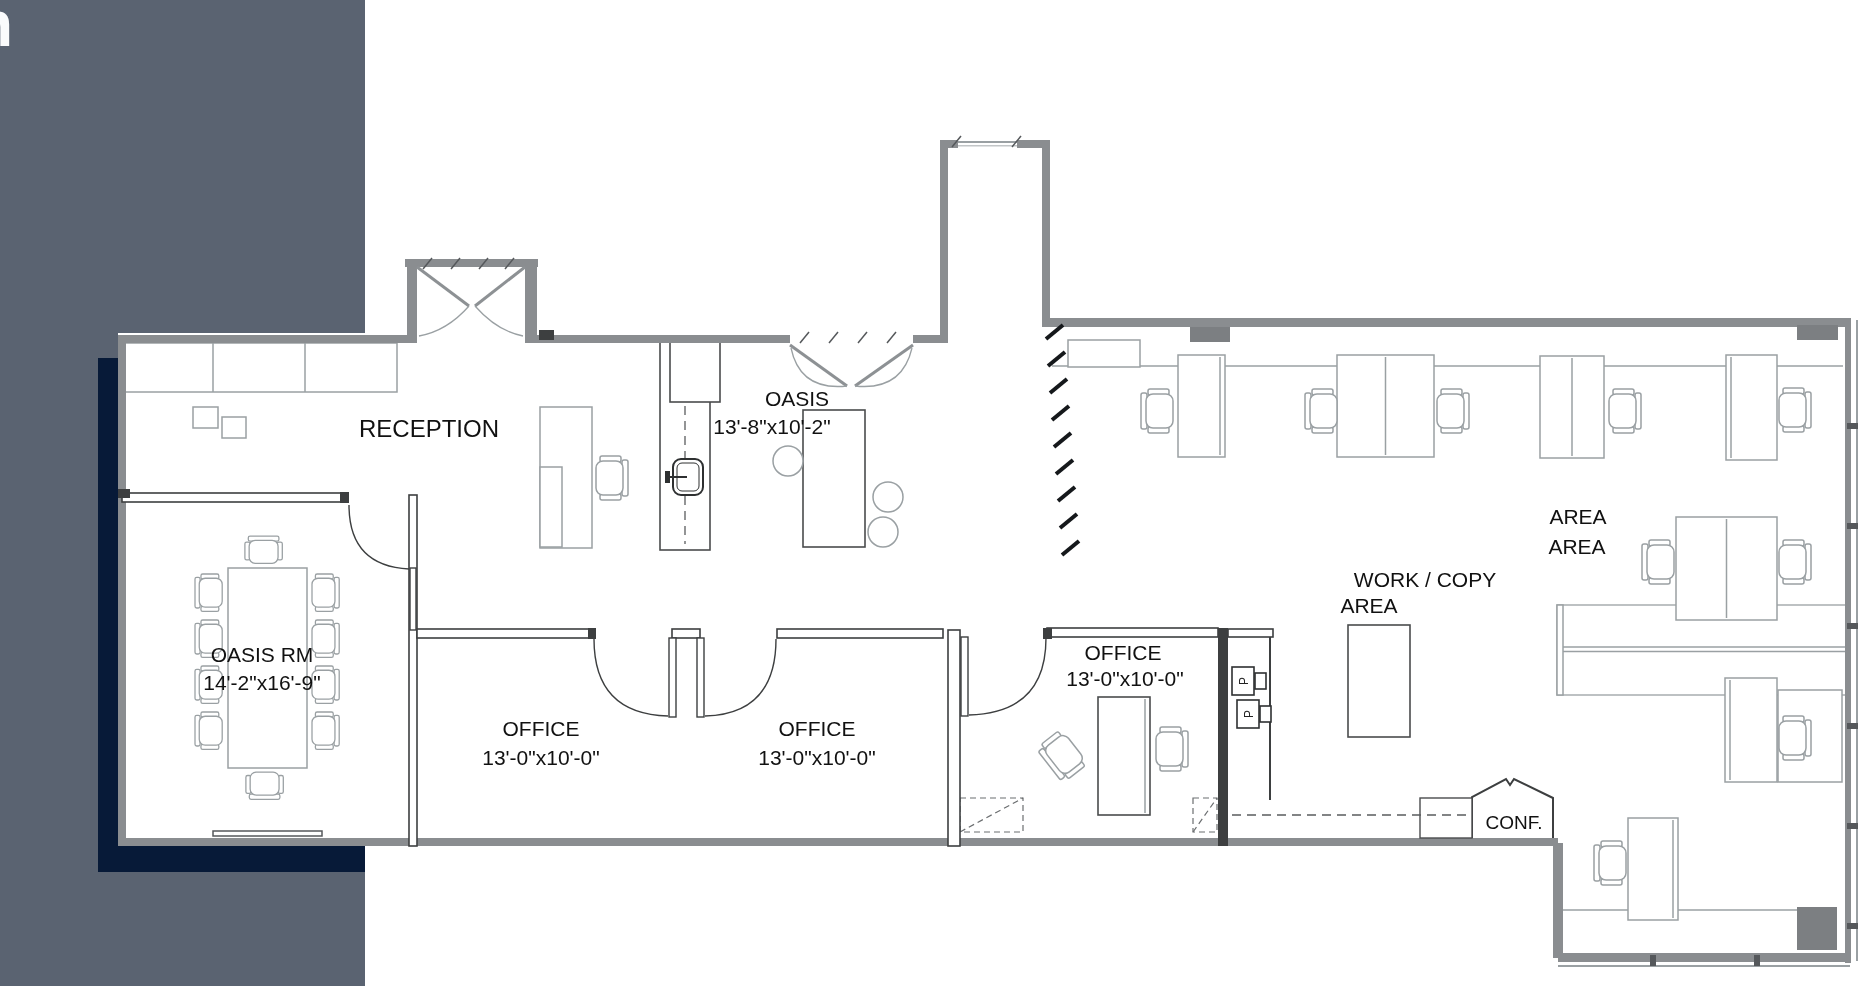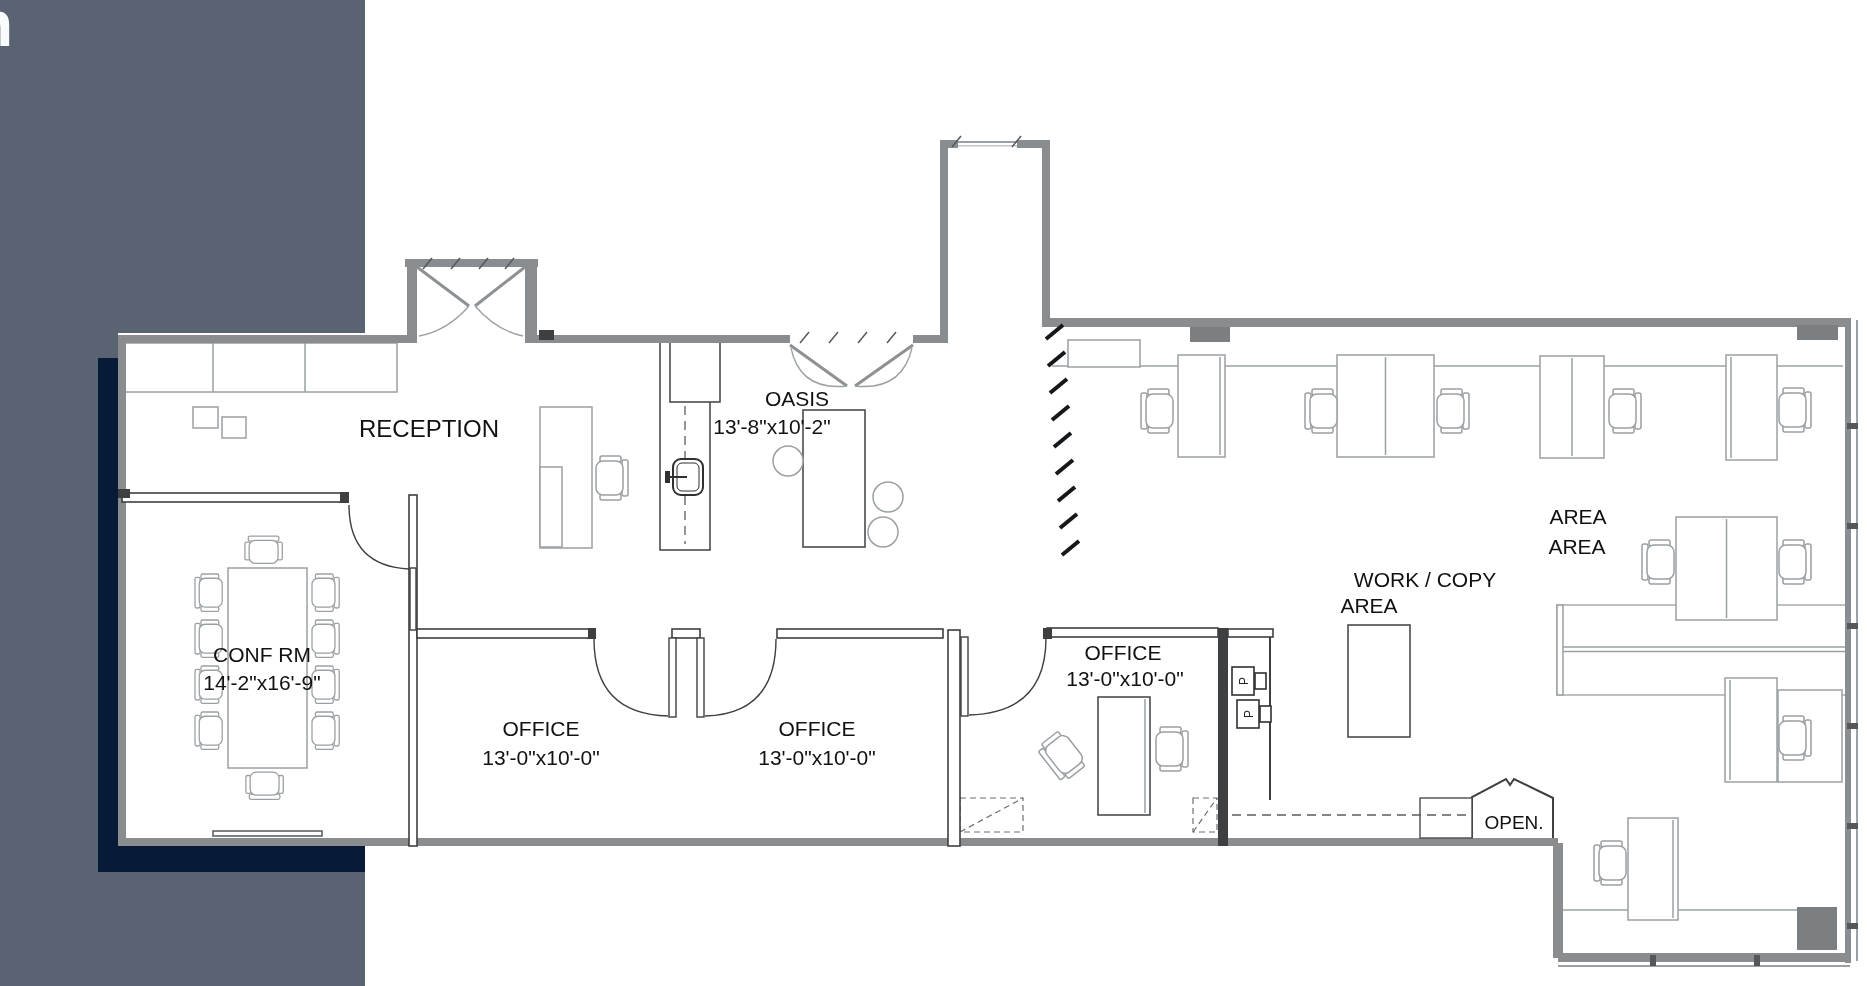--- a/index.html
+++ b/index.html
@@ -278,32 +278,32 @@
       <text class="ptext" x="1239" y="686" transform="rotate(-90,1243,681)">P</text>
       <text class="ptext" x="1244" y="719" transform="rotate(-90,1248,714)">P</text>
     </g>
   </svg>
 
   <div class="lbl" style="left:429px;top:429px;font-size:24px;">RECEPTION</div>
 
   <div class="lbl" style="left:797px;top:398px;">OASIS</div>
   <div class="lbl" style="left:772px;top:426px;">13'-8"x10'-2"</div>
 
-  <div class="lbl" style="left:262px;top:654px;">CONF RM</div>
+  <div class="lbl" style="left:262px;top:654px;">OASIS RM</div>
   <div class="lbl" style="left:262px;top:682px;">14'-2"x16'-9"</div>
 
   <div class="lbl" style="left:541px;top:728px;">OFFICE</div>
   <div class="lbl" style="left:541px;top:757px;">13'-0"x10'-0"</div>
 
   <div class="lbl" style="left:817px;top:728px;">OFFICE</div>
   <div class="lbl" style="left:817px;top:757px;">13'-0"x10'-0"</div>
 
   <div class="lbl" style="left:1123px;top:652px;">OFFICE</div>
   <div class="lbl" style="left:1125px;top:678px;">13'-0"x10'-0"</div>
 
   <div class="lbl" style="left:1425px;top:579px;">WORK / COPY</div>
   <div class="lbl" style="left:1369px;top:605px;">AREA</div>
 
   <div class="lbl" style="left:1578px;top:516px;">AREA</div>
   <div class="lbl" style="left:1577px;top:546px;">AREA</div>
 
-  <div class="lbl small" style="left:1514px;top:822px;">OPEN.</div>
+  <div class="lbl small" style="left:1514px;top:822px;">CONF.</div>
 </div>
 
 </body></html>

